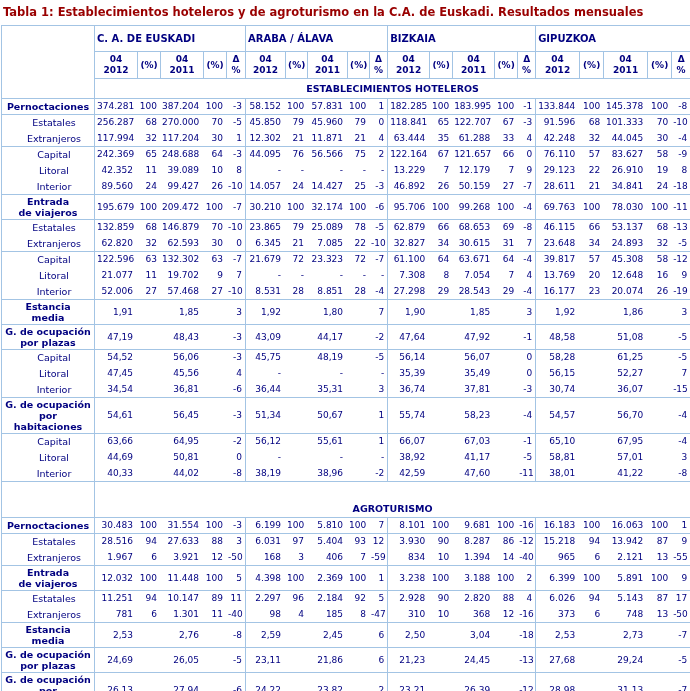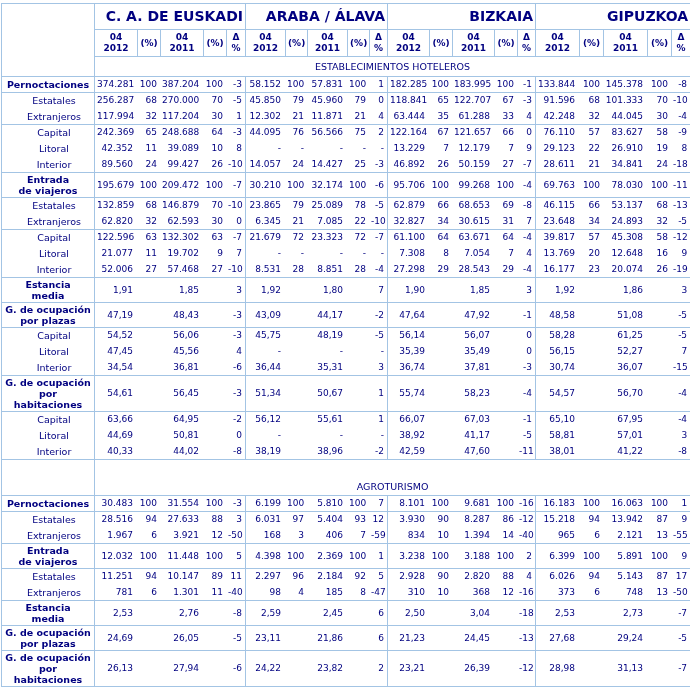--- a/index.html
+++ b/index.html
@@ -24,38 +24,39 @@
     border:1px solid var(--bd);width:688px;
   }
   th,td{
     border:0 solid var(--bd);
     padding:1px 2px;vertical-align:middle;
     font-size:9px;line-height:11px;color:var(--navy);
     overflow:hidden;white-space:pre-line;
   }
   .bl{border-left-width:1px;}
   .bt{border-top-width:1px;}
-  th.region{font-size:14px;font-weight:bold;text-align:right;height:25px;}
+  th.region{font-size:10px;font-weight:bold;text-align:left;height:25px;}
   th.sub{font-size:9px;font-weight:bold;text-align:center;height:27px;line-height:11px;}
   th.corner{width:92px;}
   td.band{
-    font-size:9.5px;font-weight:normal;text-align:center;height:20px;
+    font-size:9.5px;font-weight:bold;text-align:center;height:20px;
   }
   td.band.tall{height:36px;vertical-align:bottom;padding-bottom:3px;}
   td.lab{text-align:center;height:16px;}
   td.lab.main{font-weight:bold;padding-left:2px;font-size:9.5px;}
   td.lab.sub{font-weight:normal;padding-left:14px;font-size:9.5px;}
   td.v{text-align:right;padding-right:4px;}
   td.p{text-align:right;padding-right:3px;}
   td.d{text-align:right;padding-right:3px;}
 </style>
 </head>
 <body>
 
 <div class="page">
+  <div class="title">Tabla 1: Establecimientos hoteleros y de agroturismo en la C.A. de Euskadi. Resultados mensuales</div>
 
   <table>
     <colgroup id="cols">
         <col style="width: 92px;">
         <col style="width: 43px;">
         <col style="width: 23px;">
         <col style="width: 43px;">
         <col style="width: 23px;">
         <col style="width: 19px;">
         <col style="width: 40px;">

